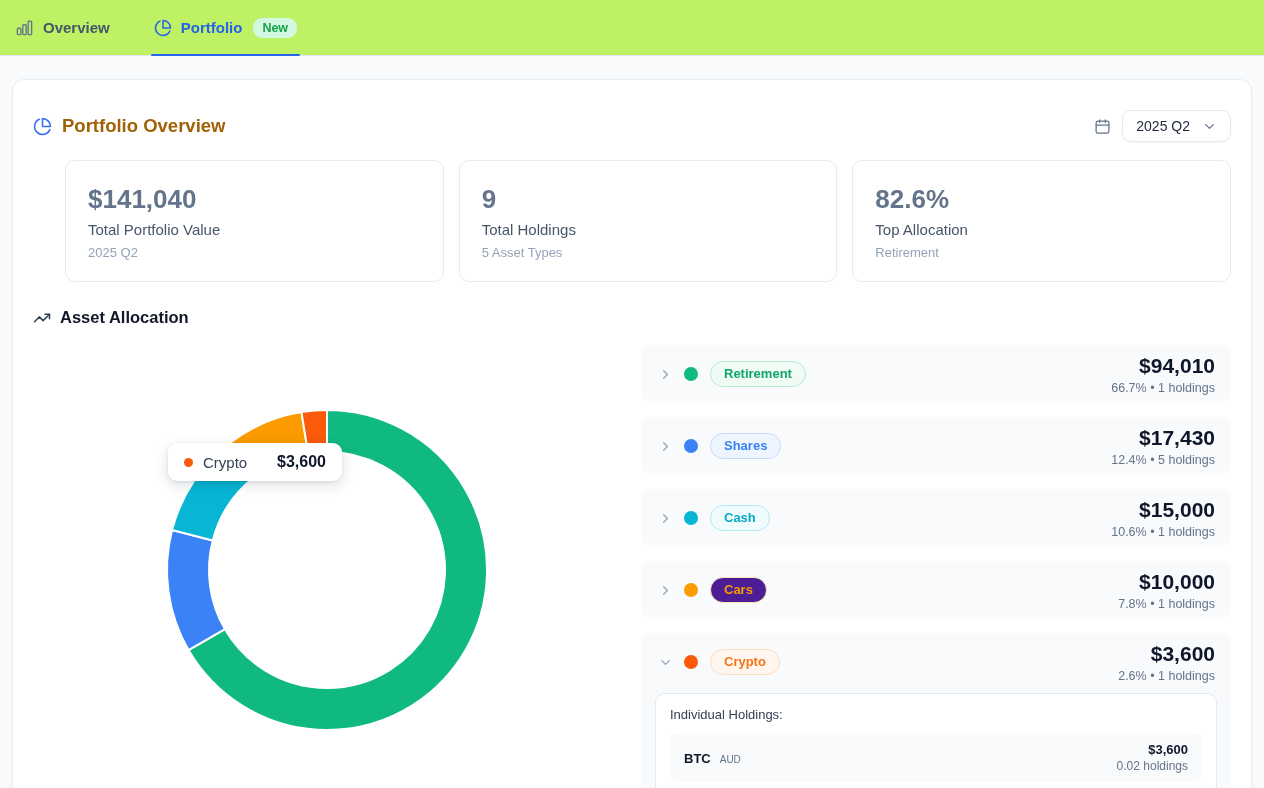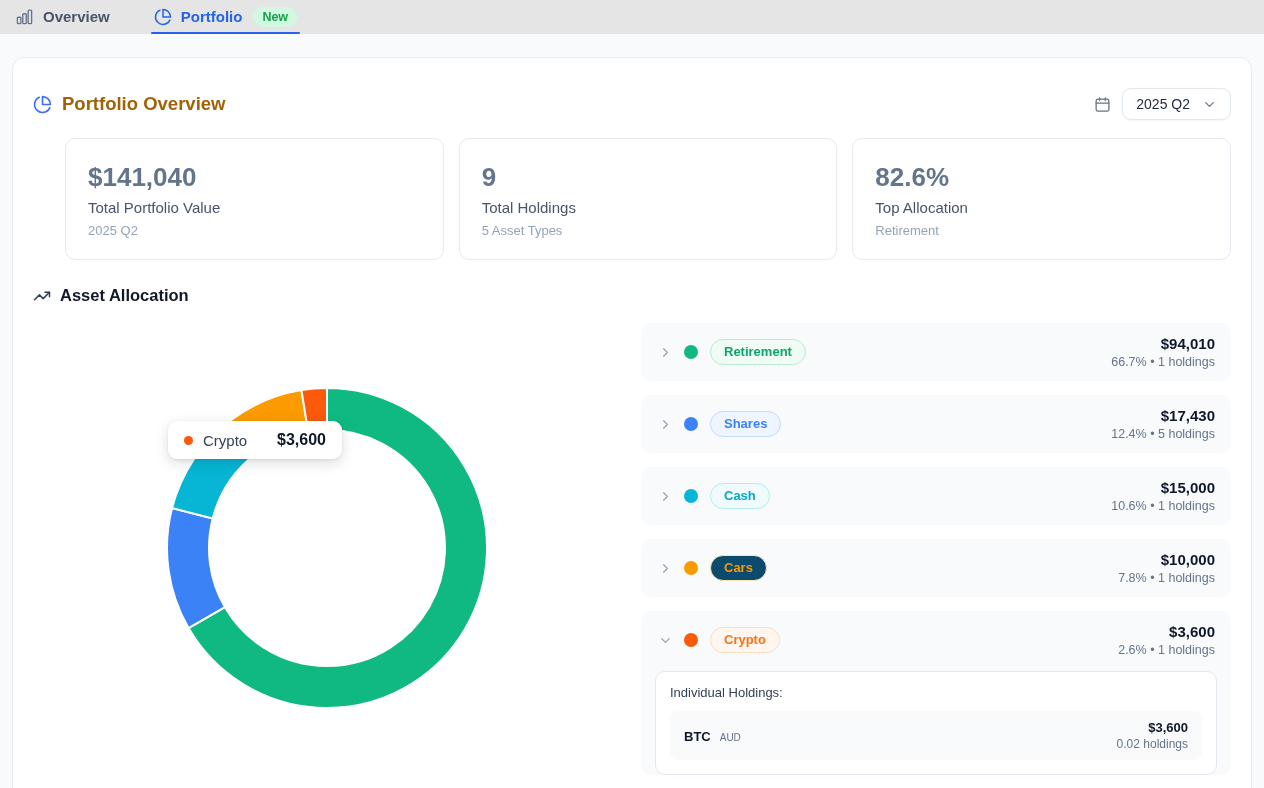--- a/index.html
+++ b/index.html
@@ -3,21 +3,21 @@
 <meta charset="utf-8">
 <style>
   * { margin:0; padding:0; box-sizing:border-box; }
   html,body { width:1264px; height:788px; overflow:hidden; }
   body {
     font-family:"Liberation Sans","DejaVu Sans",sans-serif;
     background:#f8fafc; color:#0f172a;
   }
   
   .topnav {
-    height:34px; background:#e5e5e5; border-bottom:1px solid #e2e8f0;
+    height:56px; background:#bef264; border-bottom:1px solid #e2e8f0;
     display:flex; align-items:stretch; padding-left:12px; position:relative;
   }
   .tab { display:flex; align-items:center; gap:9px; cursor:pointer; position:relative; padding:0 3px; }
   .tab + .tab { margin-left:38px; }
   .tab-label { font-size:15px; font-weight:600; color:#475569; }
   .tab.active .tab-label { color:#2563eb; }
   .tab.active::after {
     content:""; position:absolute; left:0; right:0; bottom:-1px; height:2.5px;
     background:#2563eb; border-radius:2px;
   }
@@ -71,21 +71,21 @@
   .alloc-pane { flex:1; }
   .alloc-row { background:#f8fafc; border-radius:10px; margin-bottom:14px; }
   .row-head { display:flex; align-items:center; height:58px; padding:0 16px 0 17px; cursor:pointer; }
   .chev { display:flex; color:#94a3b8; margin-right:11px; }
   .dot { width:14px; height:14px; border-radius:50%; margin-right:12px; flex-shrink:0; }
   .pill {
     font-size:13px; font-weight:600; padding:4px 13px; border-radius:999px;
     border:1px solid transparent; line-height:1.3;
   }
   .row-right { margin-left:auto; text-align:right; }
-  .row-value { font-size:15px; font-weight:700; color:#0f172a; }
+  .row-value { font-size:21px; font-weight:700; color:#0f172a; }
   .row-meta { font-size:12.5px; color:#64748b; margin-top:3px; }
   
   .holdings-card {
     background:#fff; border:1px solid #e2e8f0; border-radius:10px;
     margin:2px 14px 14px; padding:13px 14px 14px;
   }
   .holdings-title { font-size:13px; font-weight:500; color:#334155; }
   .holding-row {
     margin-top:11px; background:#f8fafc; border-radius:8px;
     padding:9px 14px; display:flex; align-items:center;
@@ -244,21 +244,21 @@
           </div>
         </div>
         <div class="alloc-row">
           <div class="row-head">
             <span class="chev">
               <svg width="15" height="15" viewBox="0 0 24 24" fill="none">
                 <path d="m9 18 6-6-6-6" stroke="#94a3b8" stroke-width="2" stroke-linecap="round" stroke-linejoin="round"></path>
               </svg>
             </span>
             <span class="dot" style="background: rgb(251, 155, 0);"></span>
-            <span class="pill" style="color: rgb(245, 155, 0); background: #0c4a6e; border-color: rgb(251, 229, 181);">Cars</span>
+            <span class="pill" style="color: rgb(245, 155, 0); background: #4c1d95; border-color: rgb(251, 229, 181);">Cars</span>
             <div class="row-right">
               <div class="row-value">$10,000</div>
               <div class="row-meta">7.8% • 1 holdings</div>
             </div>
           </div>
         </div>
         <div class="alloc-row">
           <div class="row-head">
             <span class="chev">
               <svg width="15" height="15" viewBox="0 0 24 24" fill="none">

